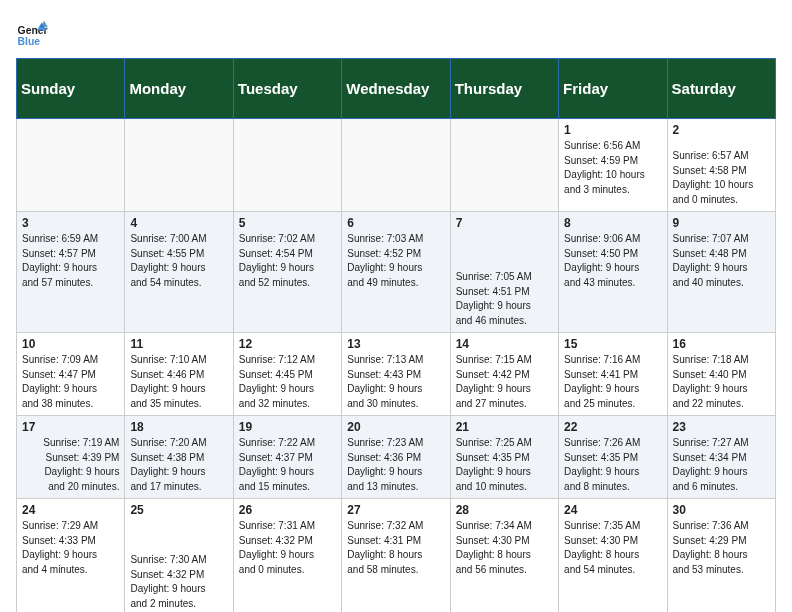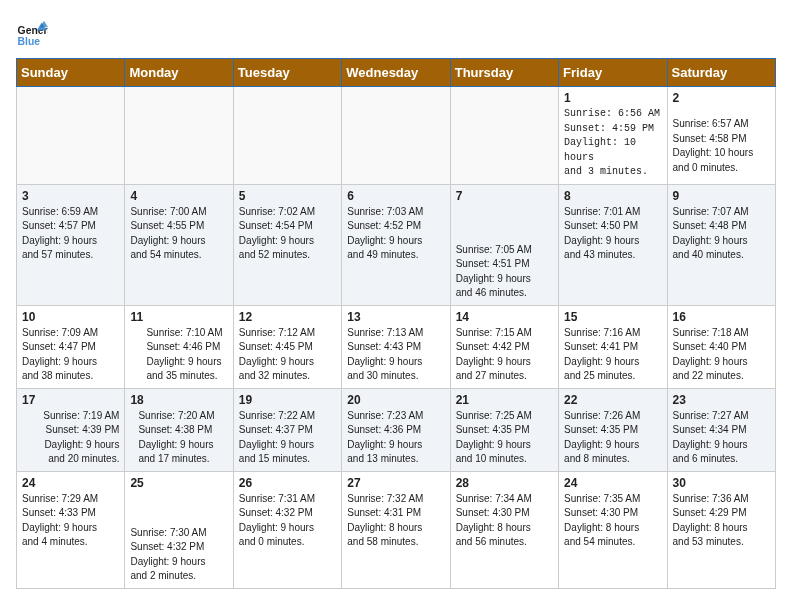--- a/index.html
+++ b/index.html
@@ -35,25 +35,25 @@
     }
     .location {
       font-size: 15px;
       color: #444;
     }
     .calendar {
       width: 100%;
       border-collapse: collapse;
     }
     .calendar th {
-      background: #a16207;
+      background: #14532d;
       color: #fff;
-      font-size: 13px;
+      font-size: 15px;
       font-weight: bold;
-      padding: 6px 4px;
+      padding: 21px 4px;
       text-align: left;
       border: 1px solid #2a6aaf;
     }
     .calendar td {
       border: 1px solid #ccc;
       vertical-align: top;
       padding: 4px 5px;
       font-size: 10.5px;
       color: #222;
       width: calc(100% / 7);
@@ -112,21 +112,21 @@
   </thead>
   <tbody id="calendar-body">
   <tr>
         <td class="empty"></td>
         <td class="empty"></td>
         <td class="empty"></td>
         <td class="empty"></td>
         <td class="empty"></td>
         <td>
           <span class="day-num">1</span>
-          <div class="day-info" style="white-space: pre-line; font-family: Liberation Mono, monospace;">Sunrise: 6:56 AM
+          <div class="day-info" style="white-space: pre-line;">Sunrise: 6:56 AM
 Sunset: 4:59 PM
 Daylight: 10 hours
 and 3 minutes.</div>
         </td>
         <td>
           <span class="day-num">2</span>
           <div class="day-info" style="white-space: pre-line; margin-top: 12px;">Sunrise: 6:57 AM
 Sunset: 4:58 PM
 Daylight: 10 hours
 and 0 minutes.</div>
@@ -163,21 +163,21 @@
         </td>
         <td>
           <span class="day-num">7</span>
           <div class="day-info" style="white-space: pre-line; margin-top: 40px;">Sunrise: 7:05 AM
 Sunset: 4:51 PM
 Daylight: 9 hours
 and 46 minutes.</div>
         </td>
         <td>
           <span class="day-num">8</span>
-          <div class="day-info" style="white-space: pre-line;">Sunrise: 7:01 AM
+          <div class="day-info" style="white-space: pre-line;">Sunrise: 9:06 AM
 Sunset: 4:50 PM
 Daylight: 9 hours
 and 43 minutes.</div>
         </td>
         <td>
           <span class="day-num">9</span>
           <div class="day-info" style="white-space: pre-line;">Sunrise: 7:07 AM
 Sunset: 4:48 PM
 Daylight: 9 hours
 and 40 minutes.</div>
@@ -186,21 +186,21 @@
       <tr>
         <td>
           <span class="day-num">10</span>
           <div class="day-info" style="white-space: pre-line;">Sunrise: 7:09 AM
 Sunset: 4:47 PM
 Daylight: 9 hours
 and 38 minutes.</div>
         </td>
         <td>
           <span class="day-num">11</span>
-          <div class="day-info" style="white-space: pre-line; margin-left: 16px;">Sunrise: 7:10 AM
+          <div class="day-info" style="white-space: pre-line;">Sunrise: 7:10 AM
 Sunset: 4:46 PM
 Daylight: 9 hours
 and 35 minutes.</div>
         </td>
         <td>
           <span class="day-num">12</span>
           <div class="day-info" style="white-space: pre-line;">Sunrise: 7:12 AM
 Sunset: 4:45 PM
 Daylight: 9 hours
 and 32 minutes.</div>
@@ -237,21 +237,21 @@
       <tr>
         <td>
           <span class="day-num">17</span>
           <div class="day-info" style="white-space: pre-line; text-align: right;">Sunrise: 7:19 AM
 Sunset: 4:39 PM
 Daylight: 9 hours
 and 20 minutes.</div>
         </td>
         <td>
           <span class="day-num">18</span>
-          <div class="day-info" style="white-space: pre-line; margin-left: 8px;">Sunrise: 7:20 AM
+          <div class="day-info" style="white-space: pre-line;">Sunrise: 7:20 AM
 Sunset: 4:38 PM
 Daylight: 9 hours
 and 17 minutes.</div>
         </td>
         <td>
           <span class="day-num">19</span>
           <div class="day-info" style="white-space: pre-line;">Sunrise: 7:22 AM
 Sunset: 4:37 PM
 Daylight: 9 hours
 and 15 minutes.</div>

